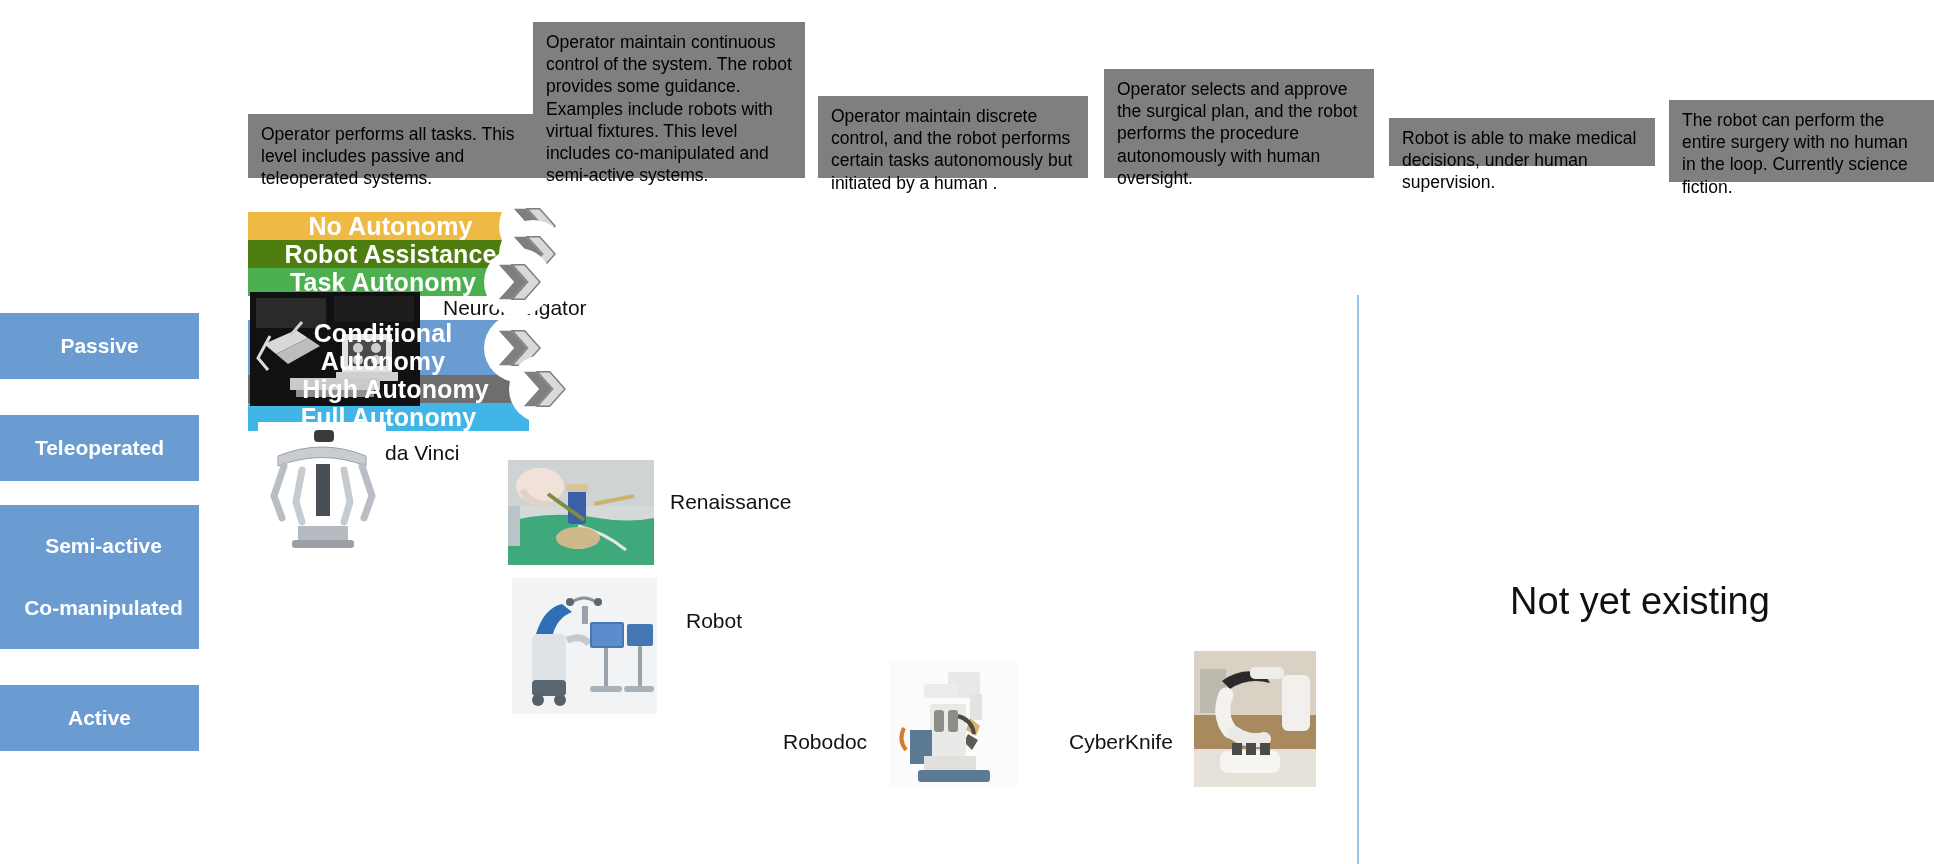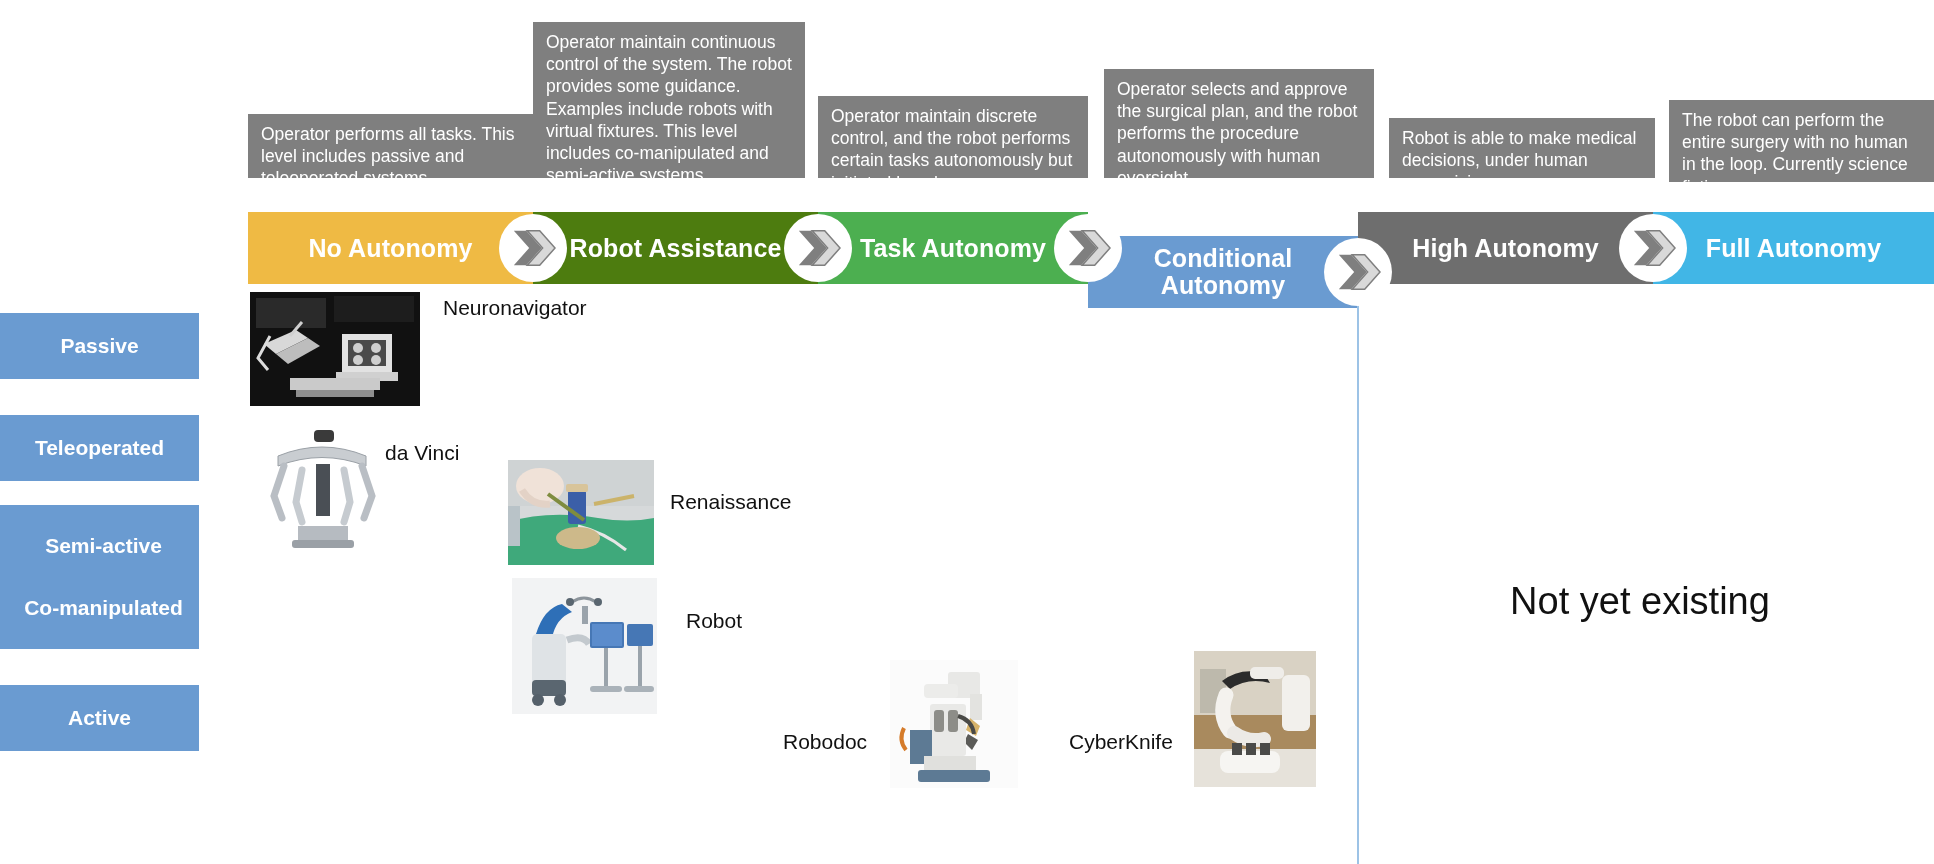--- a/index.html
+++ b/index.html
@@ -8,34 +8,35 @@
     background: #ffffff;
     font-family: "Liberation Sans", sans-serif;
     overflow: hidden;
   }
   #stage { position: relative; width: 1934px; height: 864px; background:#fff; }
 
   
   .callout {
     position: absolute;
     background: #7F7F7F;
-    color: #ffffff;
+    color: #000000;
     font-size: 17.5px;
     line-height: 1.27;
     padding: 9px 13px 10px 13px;
     font-family: "Liberation Sans", sans-serif;
   }
   .callout span { display:block; white-space: pre-line; }
 
   
   #band {
     position: absolute;
     left: 248px; top: 212px;
     width: 1686px; height: 72px;
     display: flex;
+    flex-direction: column;
   }
   .seg {
     position: relative;
     display: flex; align-items: center; justify-content: center;
     height: 72px;
     color: #ffffff;
     font-weight: bold;
     font-size: 25px;
     letter-spacing: .1px;
     text-align: center;
@@ -117,21 +118,21 @@
   </div>
 
   <div class="callout" style="left:1104px; top:69px; width:270px; height:109px;">
     <span>Operator selects and approve the surgical plan, and the robot performs the procedure autonomously with human oversight.</span>
   </div>
 
   <div class="callout" style="left:818px; top:96px; width:270px; height:82px;">
     <span>Operator maintain discrete control, and the robot performs certain tasks autonomously but initiated by a human .</span>
   </div>
 
-  <div class="callout" style="left:1389px; top:118px; width:266px; height:60px;">
+  <div class="callout" style="left:1389px; top:118px; width:266px; height:48px;">
     <span>Robot is able to make medical decisions, under human supervision.</span>
   </div>
 
   <div class="callout" style="left:1669px; top:100px; width:265px; height:82px;">
     <span>The robot can perform the entire surgery with no human in the loop. Currently science fiction.</span>
   </div>
 
   <div id="band">
 
     <div class="seg" style="background:#EFBA44; width:285px;">

